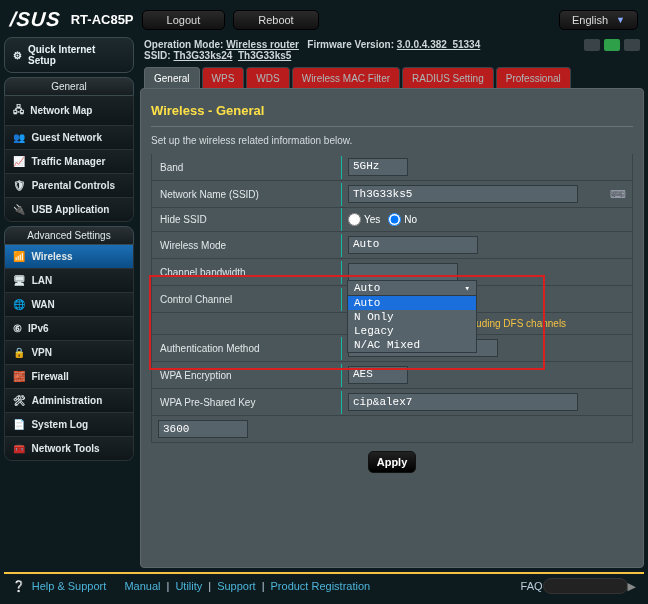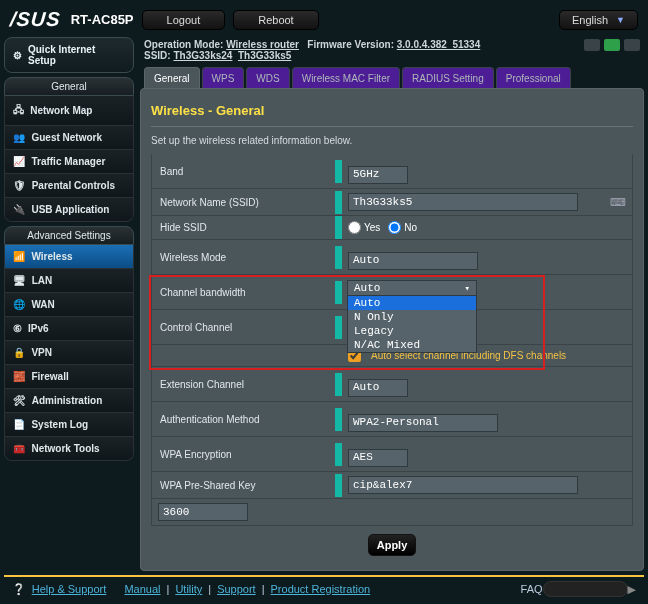--- a/index.html
+++ b/index.html
@@ -53,65 +53,65 @@
   .main { flex:1; display:flex; flex-direction:column; min-width:0; }
   .meta {
     color:#cdd6d8; font-size:10px; padding:2px 4px 6px 4px;
     display:flex; justify-content:space-between; align-items:flex-start;font-weight:bold;
   }
   .meta .u { text-decoration: underline; cursor:pointer; }
   .status-ic { display:flex; gap:4px; align-items:center; }
   .stico { width:16px; height:12px; border-radius:2px; }
   .tabs { display:flex; gap:0; padding-left:4px; }
   .tab {
-    background:#4c1d95; color:#aeb8ba; font-size:10px;
+    background:#b91c1c; color:#aeb8ba; font-size:10px;
     padding:5px 9px; border:1px solid #3a4448; border-bottom:none;
     border-top-left-radius:4px; border-top-right-radius:4px;
     margin-right:2px; cursor:pointer;
   }
   .tab.active { background:#4b565a; color:#fff; border-color:#5b666a; }
   .panel {
     background:#4b565a; border:1px solid #5b666a; border-radius:4px;
     margin-top:-1px; padding:10px 10px 6px 10px; min-height:480px;
     position:relative;
   }
   .ptitle { color:#fde047; font-size:13px; font-weight:bold; padding:4px 0 8px 0; border-bottom:1px solid #6a7478; }
   .psub { color:#d6dde0; font-size:10px; padding:8px 0; }
   .frow {
     display:flex; align-items:center;
     border:1px solid #3a4448; border-top:none;
   }
   .frow:first-of-type { border-top:1px solid #3a4448; }
   .fl {
     width:190px; padding:6px 8px; color:#e2e8ea; font-size:10px;
-    border-right:7px solid #14b8a6;
+    border-right:1px solid #14b8a6;
   }
   .fr { flex:1; padding:4px 6px; display:flex; align-items:center; gap:8px; }
   .sel, .tin {
     background:#56636b; color:#fff; border:1px solid #2f3a3e;
     font-family: "Courier New", monospace; font-size:11px;
     padding:1px 4px; height:18px;
   }
-  .sel { min-width:60px;margin-top:8px; }
+  .sel { min-width:60px; }
   .tin { width:230px; }
   .rad { display:flex; align-items:center; gap:3px; color:#fff; font-size:10px;}
   .chk { accent-color:#f0a020; }
   .auto-dfs { color:#f5c242; font-size:10px; margin-left:2px; }
   .applybar { text-align:center; padding:8px 0; }
   .apply {
     background:linear-gradient(#222,#000); color:#fff;
     border:1px solid #111; border-radius:5px;
     padding:4px 8px; font-size:11px; font-weight:bold; cursor:pointer;
   }
   .footer {
     border-top:2px solid #f5c242; margin-top:4px;
     display:flex; align-items:center; padding:4px 8px;
     color:#bcd; font-size:11px; gap:6px;
   }
-  .footer a { color:#4db4d9; text-decoration:underline; cursor:pointer; }
+  .footer a { color:#4db4d9; cursor:pointer; }
   .faq { margin-left:auto; display:flex; align-items:center; }
   .faqbox { width:85px; height:16px; background:#222; border-radius:8px; border:1px solid #333; }
   
   .redbox {
     position:absolute; border:2px solid #d92020;
     left:8px; top:186px; width:396px; height:95px; pointer-events:none;
   }
   .dd-open {
     position:absolute; left:206px; top:191px;
     width:130px; background:#56636b; border:1px solid #2f3a3e;
@@ -287,26 +287,20 @@
           <div class="fl">Control Channel</div>
           <div class="fr">
               <div class="sel"></div>
             </div>
         </div>
         <div class="frow" style="border-top:none">
           <div class="fl" style="border-right:none"></div>
           <div class="fr">
               <input type="checkbox" class="chk" checked="" style="">
               <span class="auto-dfs">Auto select channel including DFS channels</span>
-            </div>
-        </div>
-        <div class="frow">
-          <div class="fl">Extension Channel</div>
-          <div class="fr">
-              <div class="sel">Auto</div>
             </div>
         </div>
         <div class="frow">
           <div class="fl">Authentication Method</div>
           <div class="fr">
               <div class="sel" style="width:150px">WPA2-Personal</div>
             </div>
         </div>
         <div class="frow">
           <div class="fl">WPA Encryption</div>

